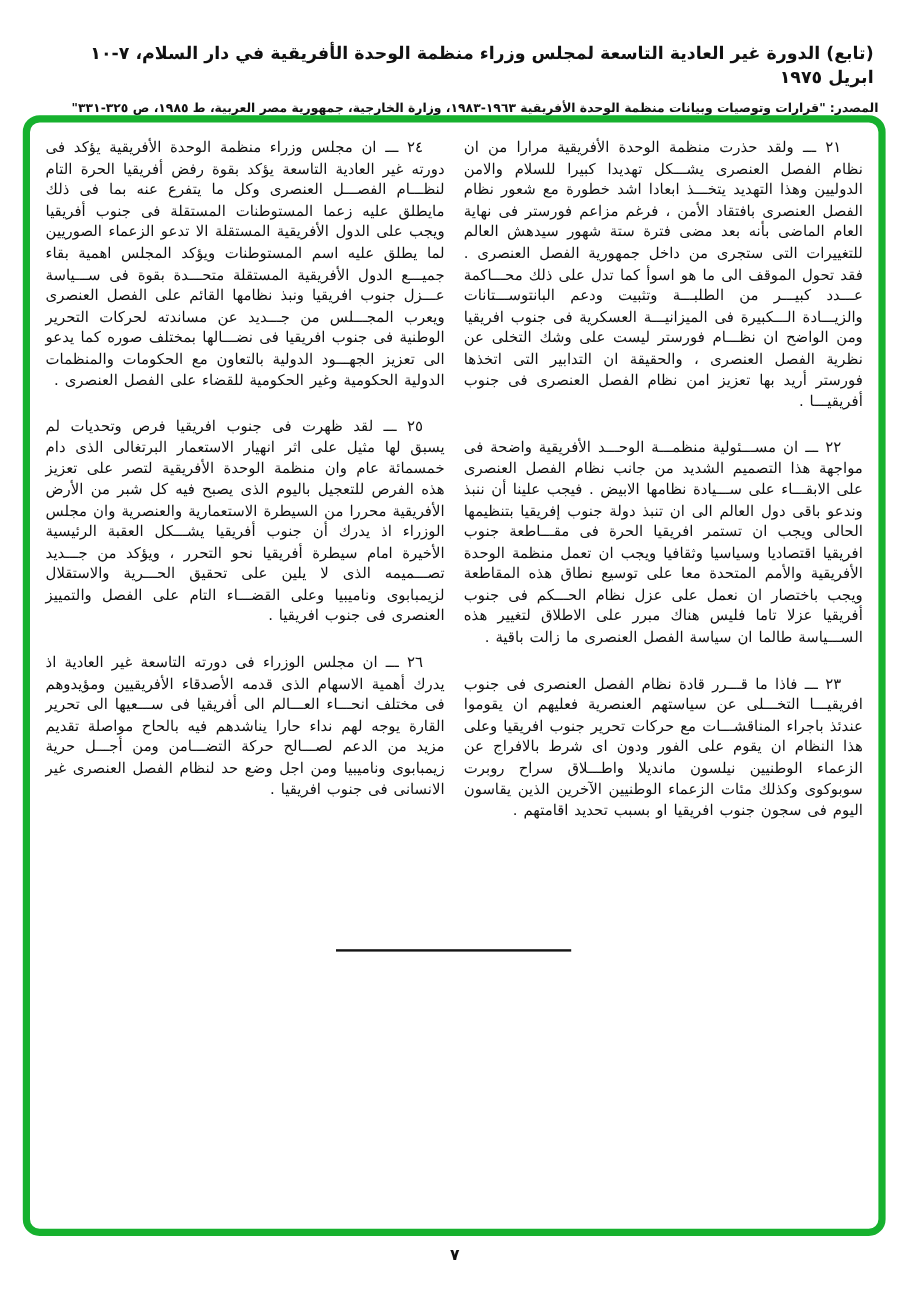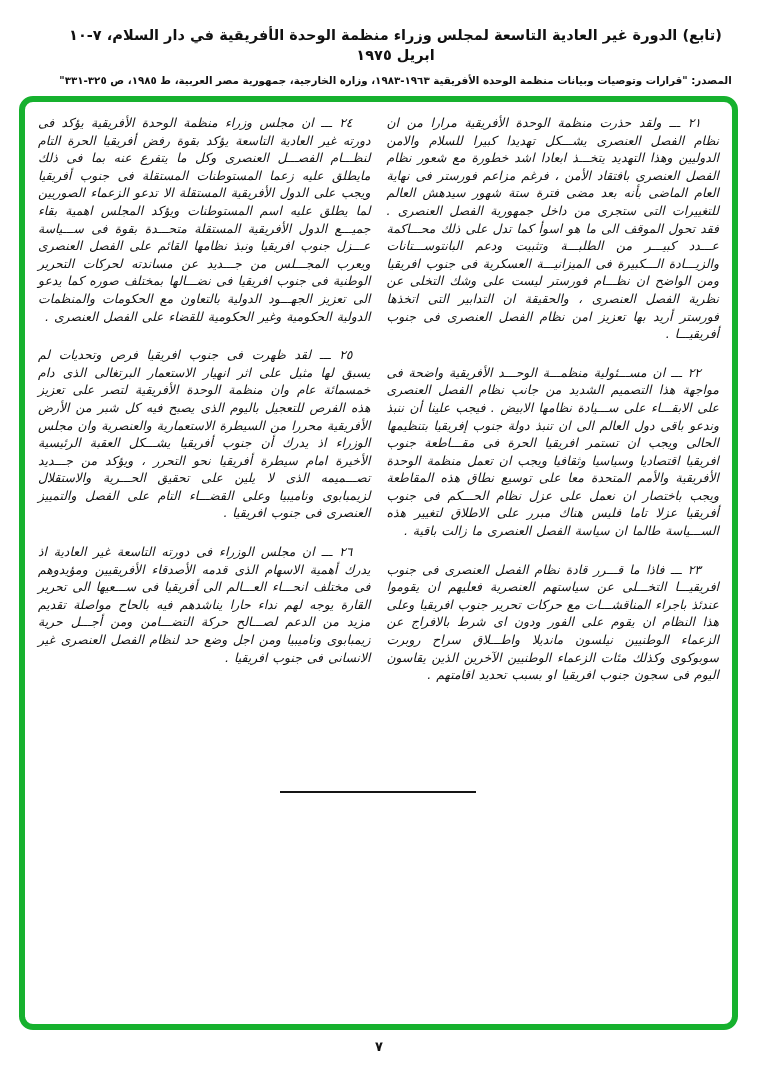--- a/index.html
+++ b/index.html
@@ -11,22 +11,21 @@
   }
   .page {
     position: relative;
     width: 758px; height: 1078px;
     direction: rtl;
     color: #111111;
   }
   
   .header {
     position: absolute;
-    top: 26px; left: 0; right: 0;
-    text-align: center;
+    top: 36px; left: 0; right: 0;
     margin-left: 33px;
   }
   .title {
     font-size: 14.5px;
     font-weight: bold;
     letter-spacing: -0.2px;
     padding: 0 30px;
     line-height: 1.35;
   }
   .source {
@@ -54,21 +53,20 @@
     direction: rtl;
   }
   .col { flex: 1 1 0; min-width: 0; }
   .col p {
     margin: 0 0 21px 0;
     font-size: 12.4px;
     line-height: 17.6px;
     text-align: justify;
     text-indent: 18px;
     word-spacing: 1px;
-    font-style: italic;
   }
   .divider {
     position: absolute;
     top: 689px; left: 255px;
     width: 196px; height: 0;
     border-top: 2px solid #151515;
   }
   .page-number {
     position: absolute;
     top: 1039px; left: 0; right: 0;

